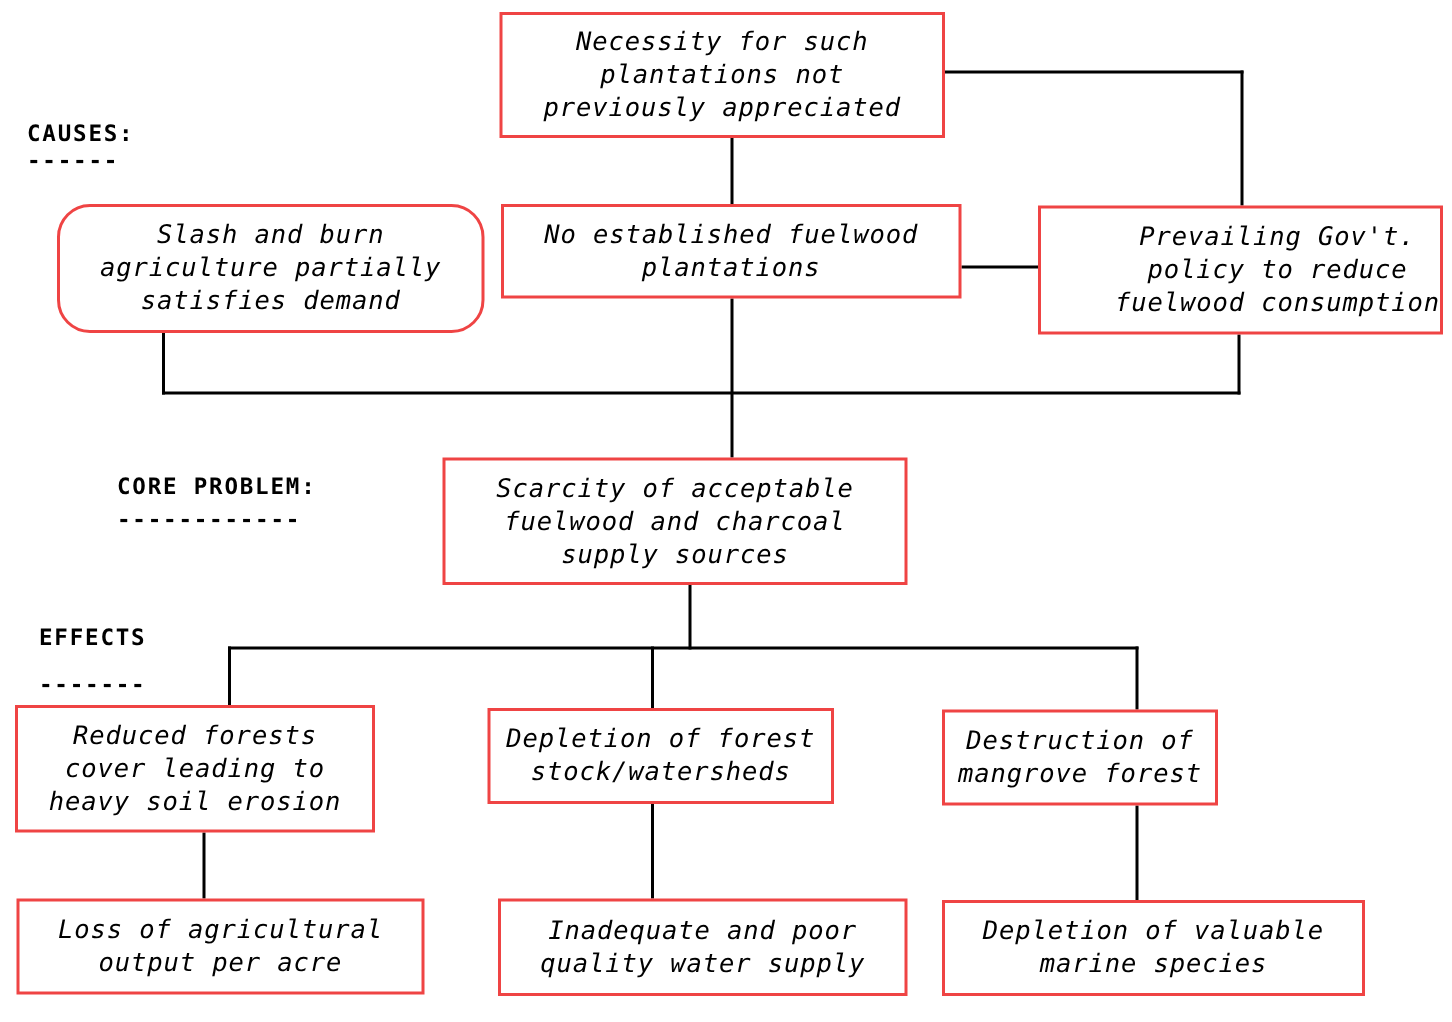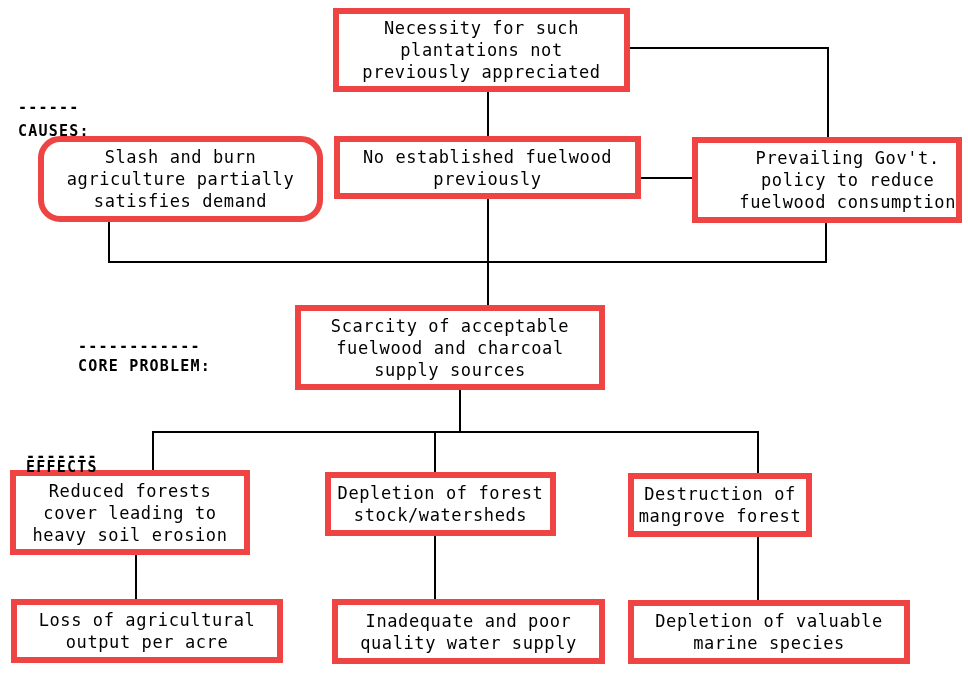--- a/index.html
+++ b/index.html
@@ -15,46 +15,46 @@
   #canvas {
     position: relative;
     width: 968px;
     height: 681px;
     background: #ffffff;
     overflow: hidden;
   }
   .node {
     position: absolute;
     box-sizing: border-box;
-    border: 6px solid #ef4444;
+    border: 2px solid #ef4444;
     background: #ffffff;
     display: flex;
     align-items: center;
     justify-content: center;
     text-align: center;
     z-index: 3;
+    font-style: italic;
   }
   .node-label {
     font-family: "DejaVu Sans Mono", "Liberation Mono", monospace;
     font-size: 17px;
     line-height: 22px;
     letter-spacing: 0.6px;
     white-space: pre-line;
     color: #000000;
   }
   .section-label {
     position: absolute;
     font-family: "DejaVu Sans Mono", "Liberation Mono", monospace;
     font-weight: bold;
     font-size: 15px;
     letter-spacing: 1.2px;
     color: #000000;
     z-index: 4;
     white-space: pre;
-    margin-top: 42px;
   }
   .section-rule {
     position: absolute;
     font-family: "DejaVu Sans Mono", "Liberation Mono", monospace;
     font-weight: bold;
     font-size: 15px;
     letter-spacing: 1.2px;
     color: #000000;
     z-index: 4;
     white-space: pre;
@@ -120,21 +120,21 @@
   </div>
 
   <div class="node" style="left:38px; top:136px; width:285px; height:86px;border-radius:22px;">
     <span class="node-label">Slash and burn
 agriculture partially
 satisfies demand</span>
   </div>
 
   <div class="node" style="left:334px; top:136px; width:307px; height:63px;">
     <span class="node-label">No established fuelwood
-previously</span>
+plantations</span>
   </div>
 
   <div class="node" style="left:692px; top:137px; width:270px; height:86px;justify-content:flex-end;">
     <span class="node-label">Prevailing Gov't.
 policy to reduce
 fuelwood consumption</span>
   </div>
 
   <div class="node" style="left:295px; top:305px; width:310px; height:85px;">
     <span class="node-label">Scarcity of acceptable

